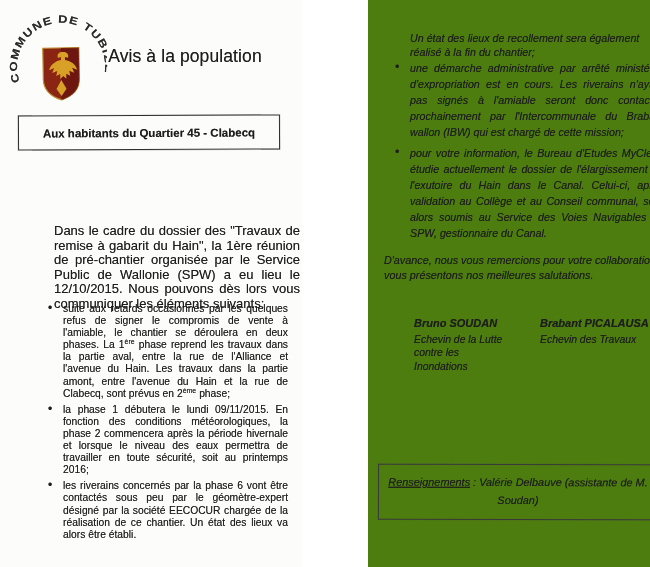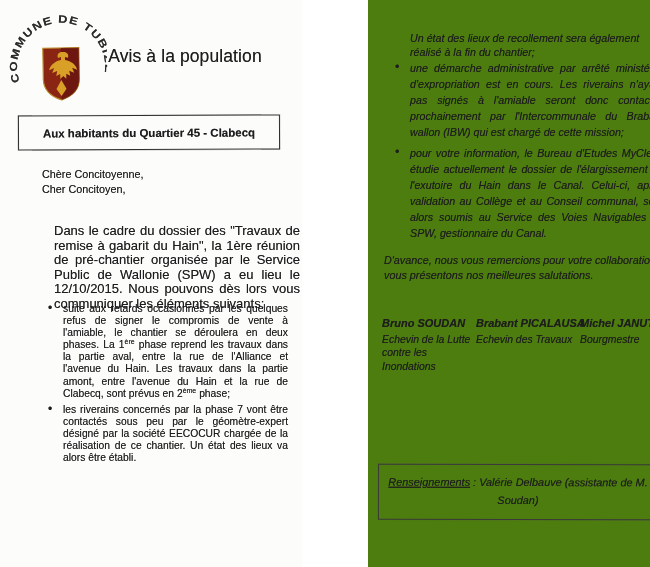--- a/index.html
+++ b/index.html
@@ -51,21 +51,21 @@
   
   .continuation{position:absolute;left:42px;top:32px;width:254px;
     font-size:10.7px;line-height:13.6px;}
   .bullets-right{position:absolute;left:42px;top:60px;width:254px;
     font-size:10.7px;line-height:16px;}
   .bullets-right li{margin-bottom:5px;text-align:left;}
   .closing{position:absolute;left:12px;top:249px;width:290px;margin:4px;
     font-size:10.8px;line-height:14.5px;}
 
   .signatures{position:absolute;left:14px;top:317px;display:flex;}
-  .sig-col{font-size:10.4px;line-height:13.5px;}
+  .sig-col{font-size:10.4px;line-height:13.5px;margin-left:32px;}
   .sig-col.c1{width:94px;}
   .sig-col.c2{width:104px;}
   .sig-col.c3{width:92px;}
   .sig-name{font-size:11px;font-weight:bold;margin-bottom:2px;white-space:nowrap;}
 
   .contact-box{
     position:absolute;left:10px;top:464px;width:270px;
     border:1.6px solid #3a3a3a;padding:9px 4px 10px 4px;text-align:center;
     font-size:10.9px;line-height:17.5px;transform:rotate(.15deg);
     box-shadow:0 0 0 .4px rgba(90,90,90,.3);
@@ -93,30 +93,27 @@
   </div>
 
   <div class="title-block">
     <div class="doc-title">Avis à la population</div>
   </div>
 
   <div class="banner">
     <span>Aux habitants du Quartier 45 - Clabecq</span>
   </div>
 
-  <div class="salutation">
-    <div>Chère Concitoyenne,</div>
-    <div>Cher Concitoyen,</div>
-  </div>
 
   <p class="intro">Dans le cadre du dossier des "Travaux de remise à gabarit du Hain", la 1ère réunion de pré-chantier organisée par le Service Public de Wallonie (SPW) a eu lieu le 12/10/2015. Nous pouvons dès lors vous communiquer les éléments suivants:</p>
 
   <ul class="bullets bullets-left">
     <li><span>suite aux retards occasionnés par les quelques refus de signer le compromis de vente à l'amiable, le chantier se déroulera en deux phases. La 1</span><sup>ère</sup><span> phase reprend les travaux dans la partie aval, entre la rue de l'Alliance et l'avenue du Hain. Les travaux dans la partie amont, entre l'avenue du Hain et la rue de Clabecq, sont prévus en 2</span><sup>ème</sup><span> phase;</span></li>
-    <li>les riverains concernés par la phase 7 vont être contactés sous peu par le géomètre-expert désigné par la société EECOCUR chargée de la réalisation de ce chantier. Un état des lieux va alors être établi.</li>
+    <li>la phase 1 débutera le lundi 09/11/2015. En fonction des conditions météorologiques, la phase 2 commencera après la période hivernale et lorsque le niveau des eaux permettra de travailler en toute sécurité, soit au printemps 2016;</li>
+    <li>les riverains concernés par la phase 6 vont être contactés sous peu par le géomètre-expert désigné par la société EECOCUR chargée de la réalisation de ce chantier. Un état des lieux va alors être établi.</li>
   </ul>
 </div>
 
 <div class="page page-right">
 
   <div class="continuation">Un état des lieux de recollement sera également réalisé à la fin du chantier;</div>
 
   <ul class="bullets bullets-right">
     <li>une démarche administrative par arrêté ministériel d'expropriation est en cours. Les riverains n'ayant pas signés à l'amiable seront donc contactés prochainement par l'Intercommunale du Brabant wallon (IBW) qui est chargé de cette mission;</li>
     <li>pour votre information, le Bureau d'Etudes MyClene étudie actuellement le dossier de l'élargissement de l'exutoire du Hain dans le Canal. Celui-ci, après validation au Collège et au Conseil communal, sera alors soumis au Service des Voies Navigables du SPW, gestionnaire du Canal.</li>

